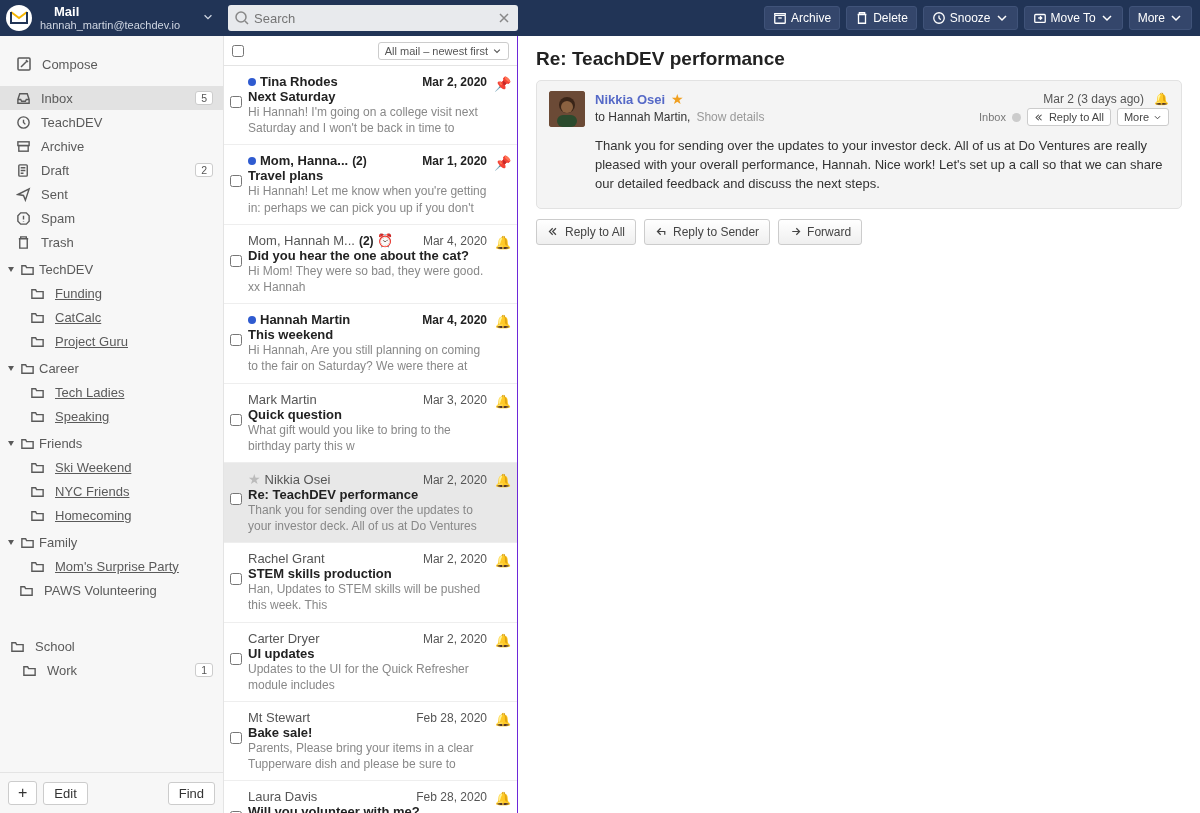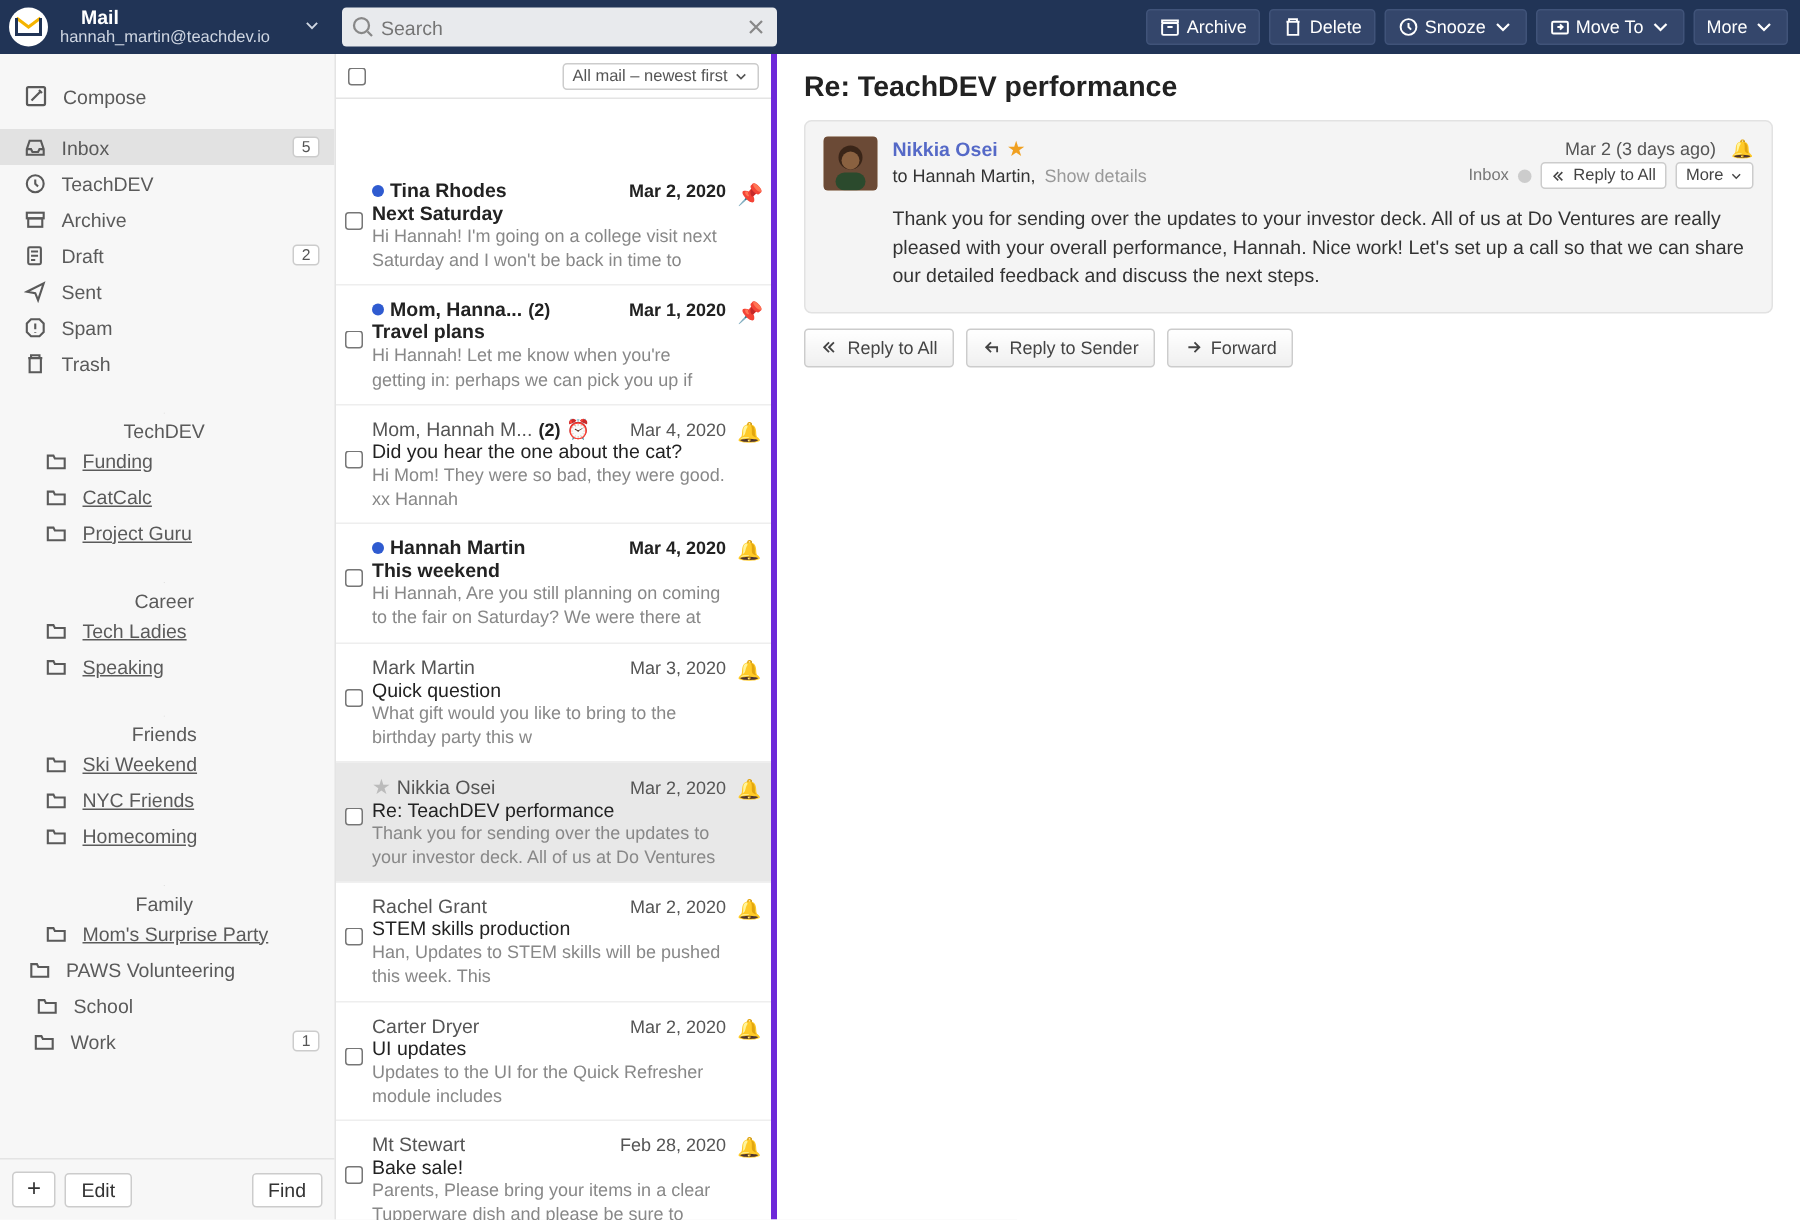--- a/index.html
+++ b/index.html
@@ -116,22 +116,21 @@
   .folder.selected { background: #e2e2e2;}
   .folder svg { width:15px; height:15px; stroke:#5a5a5a; fill:none; flex-shrink:0;}
   .folder .label { flex:1; font-size:13px; overflow:hidden; text-overflow:ellipsis; white-space:nowrap;}
   .folder .badge {
     background:#fff; border:1px solid #ccc; border-radius:3px;
     font-size:10.5px; padding: 0 5px; color:#555;
   }
   .group-header {
     display:flex; align-items:center; gap:4px;
     padding: 0 10px 0 6px; height:24px; cursor:pointer; color:#5a5a5a;
-    margin-top: 17px;
-    flex-direction: column;
+    margin-top: 3px;
   }
   .group-header svg.caret {width:10px; height:10px; fill:#5a5a5a;}
   .group-header svg.foldericon {width:15px; height:15px; stroke:#5a5a5a; fill:none; margin-left:0;}
   .subfolder {
     display:flex; align-items:center; gap:10px;
     padding:0 10px 0 30px; height:24px; cursor:pointer; color:#5a5a5a;text-decoration:underline;
   }
   .subfolder svg {width:15px; height:15px; stroke:#5a5a5a; fill:none;}
   .sidebar-footer {
     display:flex; align-items:center; gap:6px;
@@ -140,26 +139,25 @@
   .sidebar-footer .sbtn {
     border:1px solid #ccc; background:#fff; border-radius:3px;
     padding:3px 10px; cursor:pointer; font-size:13px;
   }
   .sidebar-footer .sbtn.plus { padding:3px 9px; font-size:16px; line-height:1;}
   .sidebar-footer .spacer {flex:1;}
 
   
   .listcol {
     width: 294px;
-    border-right: 4px solid #6d28d9;
+    border-right: 1px solid #6d28d9;
     display:flex; flex-direction:column;
     flex-shrink:0;
     background:#fff;
     position:relative;
-    gap:45px;
   }
   .list-header {
     height: 30px;
     border-bottom:1px solid #e4e4e4;
     display:flex; align-items:center; padding: 0 8px; gap:8px;
   }
   .sort-btn {
     margin-left:auto;
     border:1px solid #ccc; border-radius:3px; background:#fff;
     font-size:11px; padding:2px 6px; display:flex; align-items:center; gap:4px;
@@ -178,21 +176,21 @@
   .msg .cb { margin-top: 22px;}
   .msg .col { flex:1; min-width:0; font-size:12px;}
   .sender-row {display:flex; align-items:baseline; gap:4px;}
   .sender-row .dot { width:8px;height:8px;border-radius:50%;background:#2f5bd0; display:inline-block; flex-shrink:0;}
   .sender-row .sender {font-weight:700; color:#222; font-size:13px; white-space:nowrap; overflow:hidden; text-overflow:ellipsis;}
   .sender-row .sender.read {font-weight:400; color:#555;}
   .sender-row .count {color:#222;font-weight:700;}
   .sender-row .date {margin-left:auto; font-size:12px; font-weight:700;color:#222; white-space:nowrap;}
   .sender-row .date.read {font-weight:400;color:#555;}
   .subj {font-weight:700; font-size:13px; color:#222; white-space:normal;}
-  .subj.read {font-weight:400;}
+  .subj.read {font-weight:700;}
   .preview {color:#888; font-size:12px; line-height:1.35; max-height:2.7em; overflow:hidden;}
   .aux-col {
     display:flex; flex-direction:column; align-items:center;
     gap:6px; margin-left:2px; padding-top:2px; width:16px;
   }
   .pin { color:#c23; font-size:14px;}
   .bell { color:#bbb; font-size:13px;}
   .alarm {font-size:13px;color:#333;}
   .star {color:#bbb; font-size:14px;}
   
@@ -534,21 +532,21 @@
       <span>Mom's Surprise Party</span>
           </div>
         </div>
       <div id="loose">
           <div class="folder" style="padding-left: 19px;">
             <svg viewBox="0 0 16 16">
               <use href="#i-folder"></use>
             </svg>
     <span class="label">PAWS Volunteering</span>
     </div>
-          <div class="folder" style="padding-left: 24px;">
+          <div class="folder" style="padding-left: 10px; margin-top: 32px;">
             <svg viewBox="0 0 16 16">
               <use href="#i-folder"></use>
             </svg>
     <span class="label">School</span>
     </div>
           <div class="folder" style="padding-left: 22px;">
             <svg viewBox="0 0 16 16">
               <use href="#i-folder"></use>
             </svg>
     <span class="label">Work</span>

